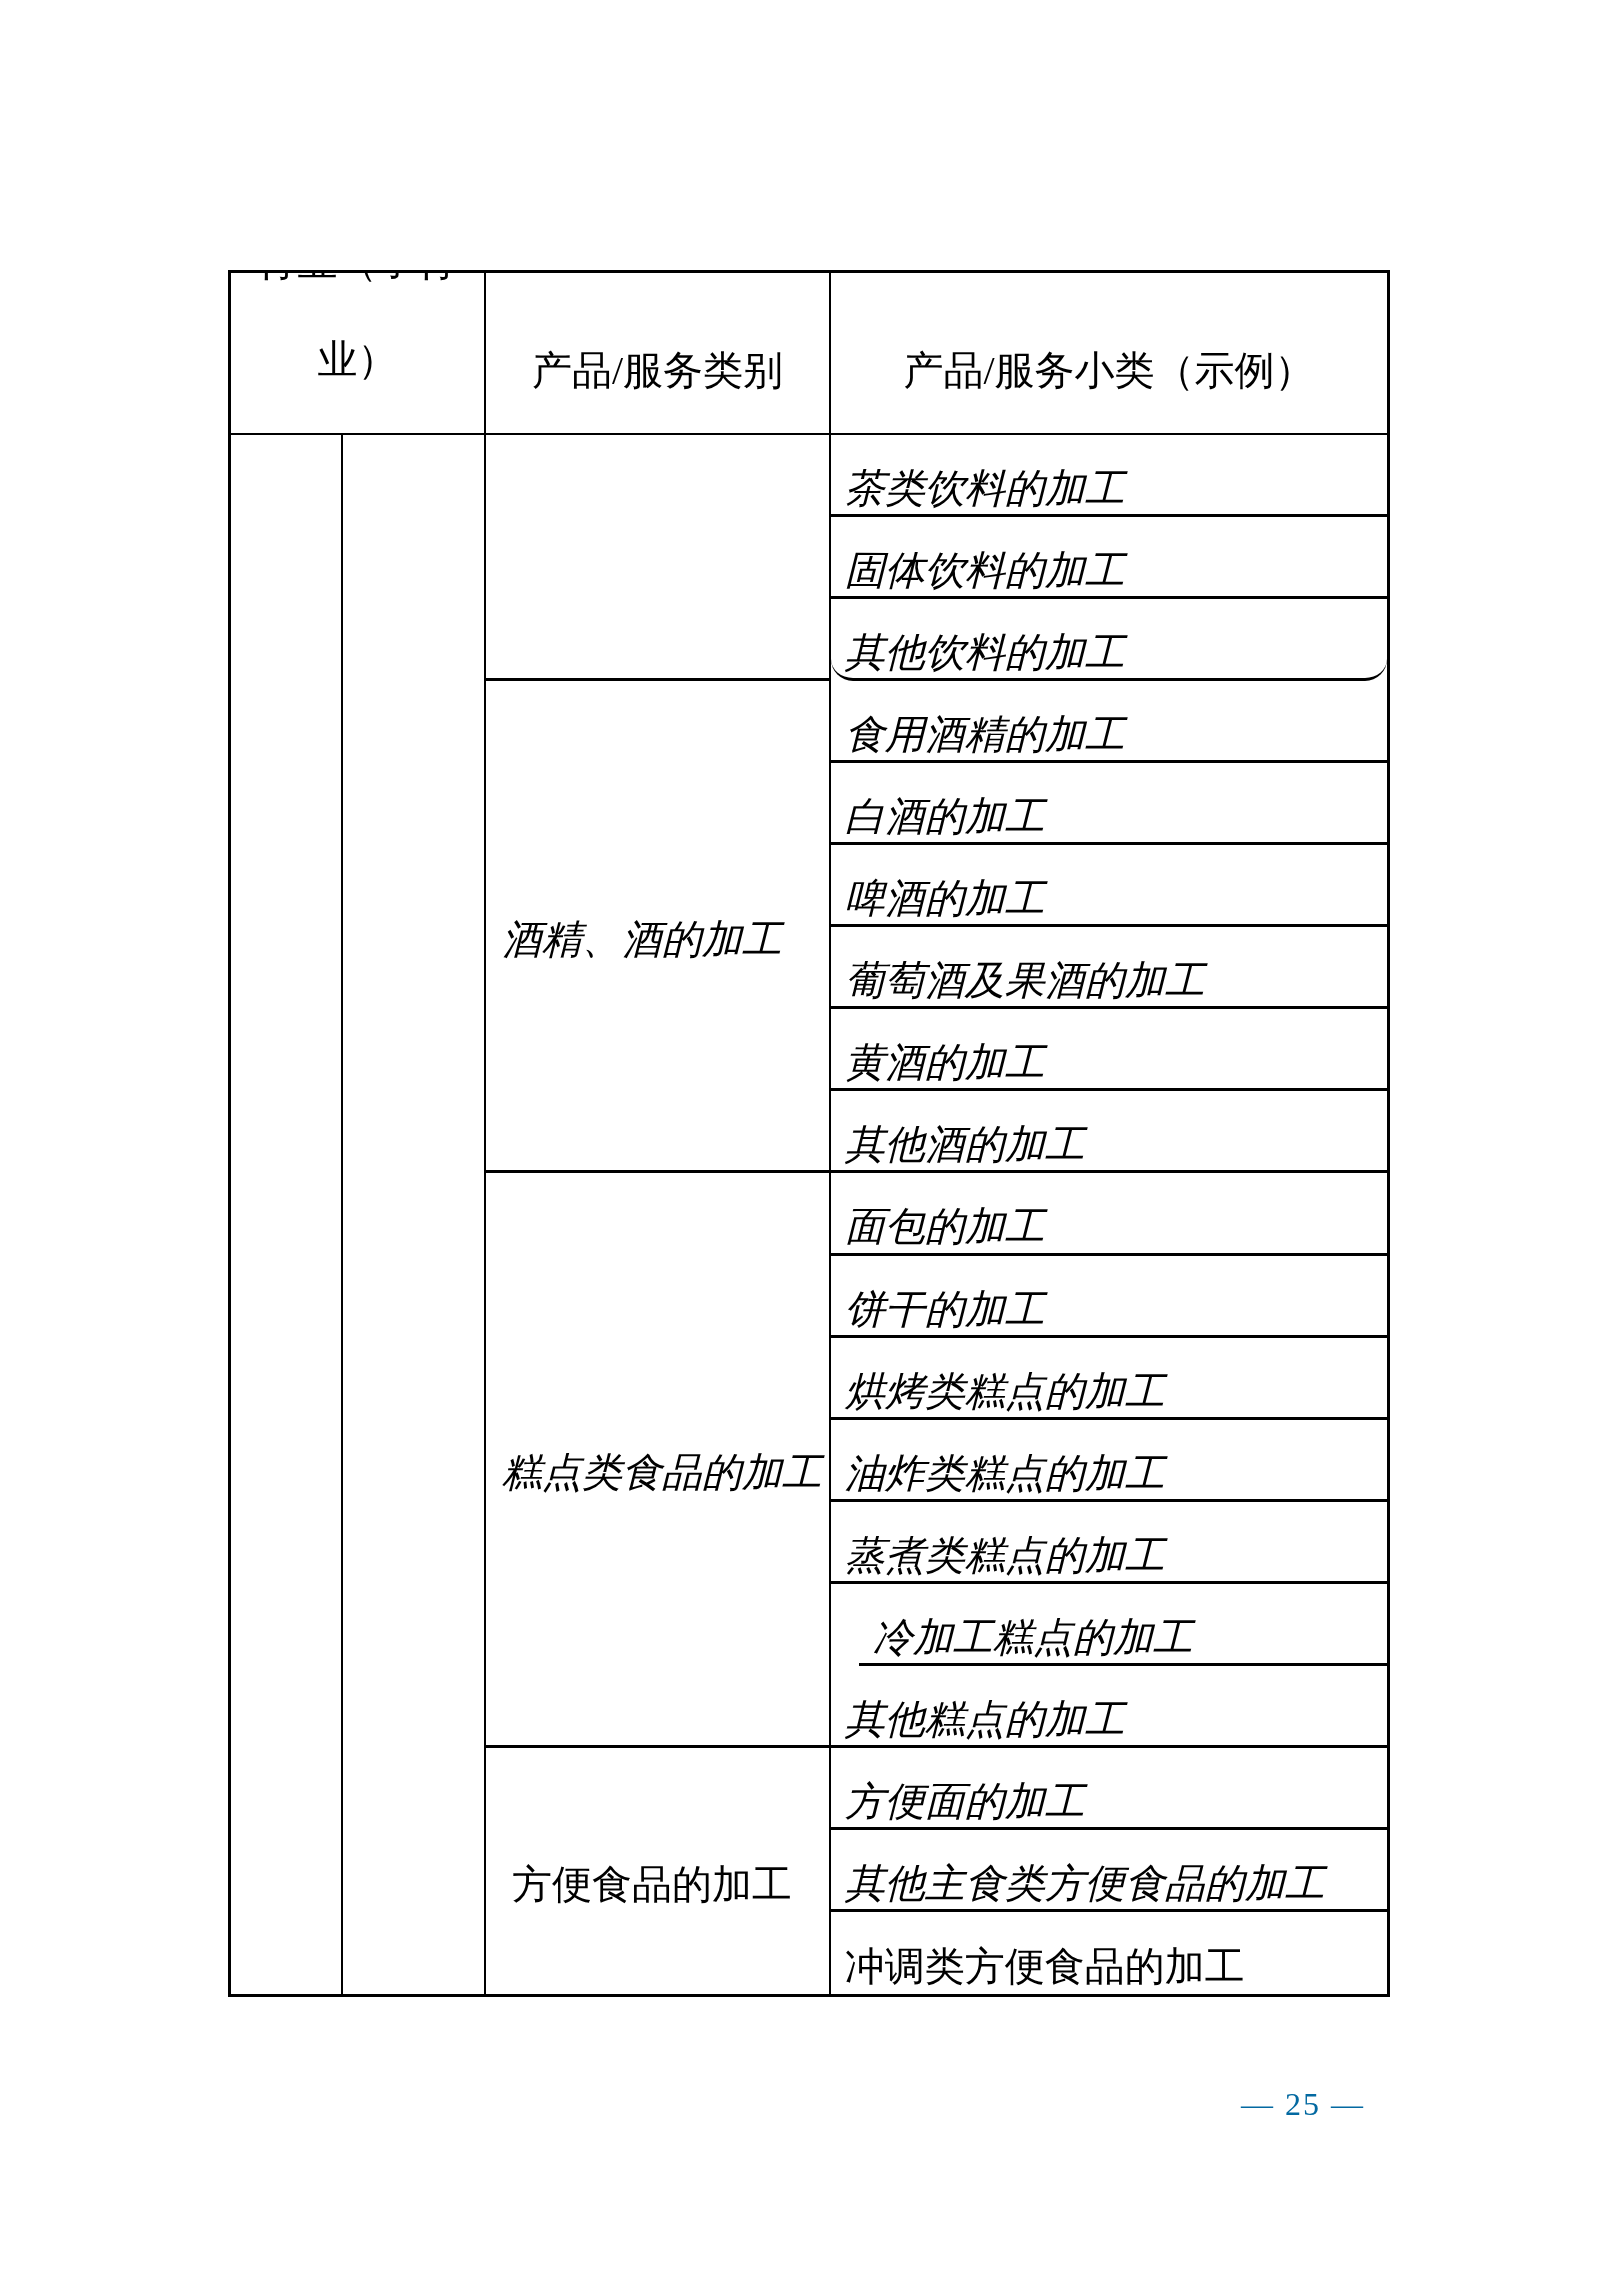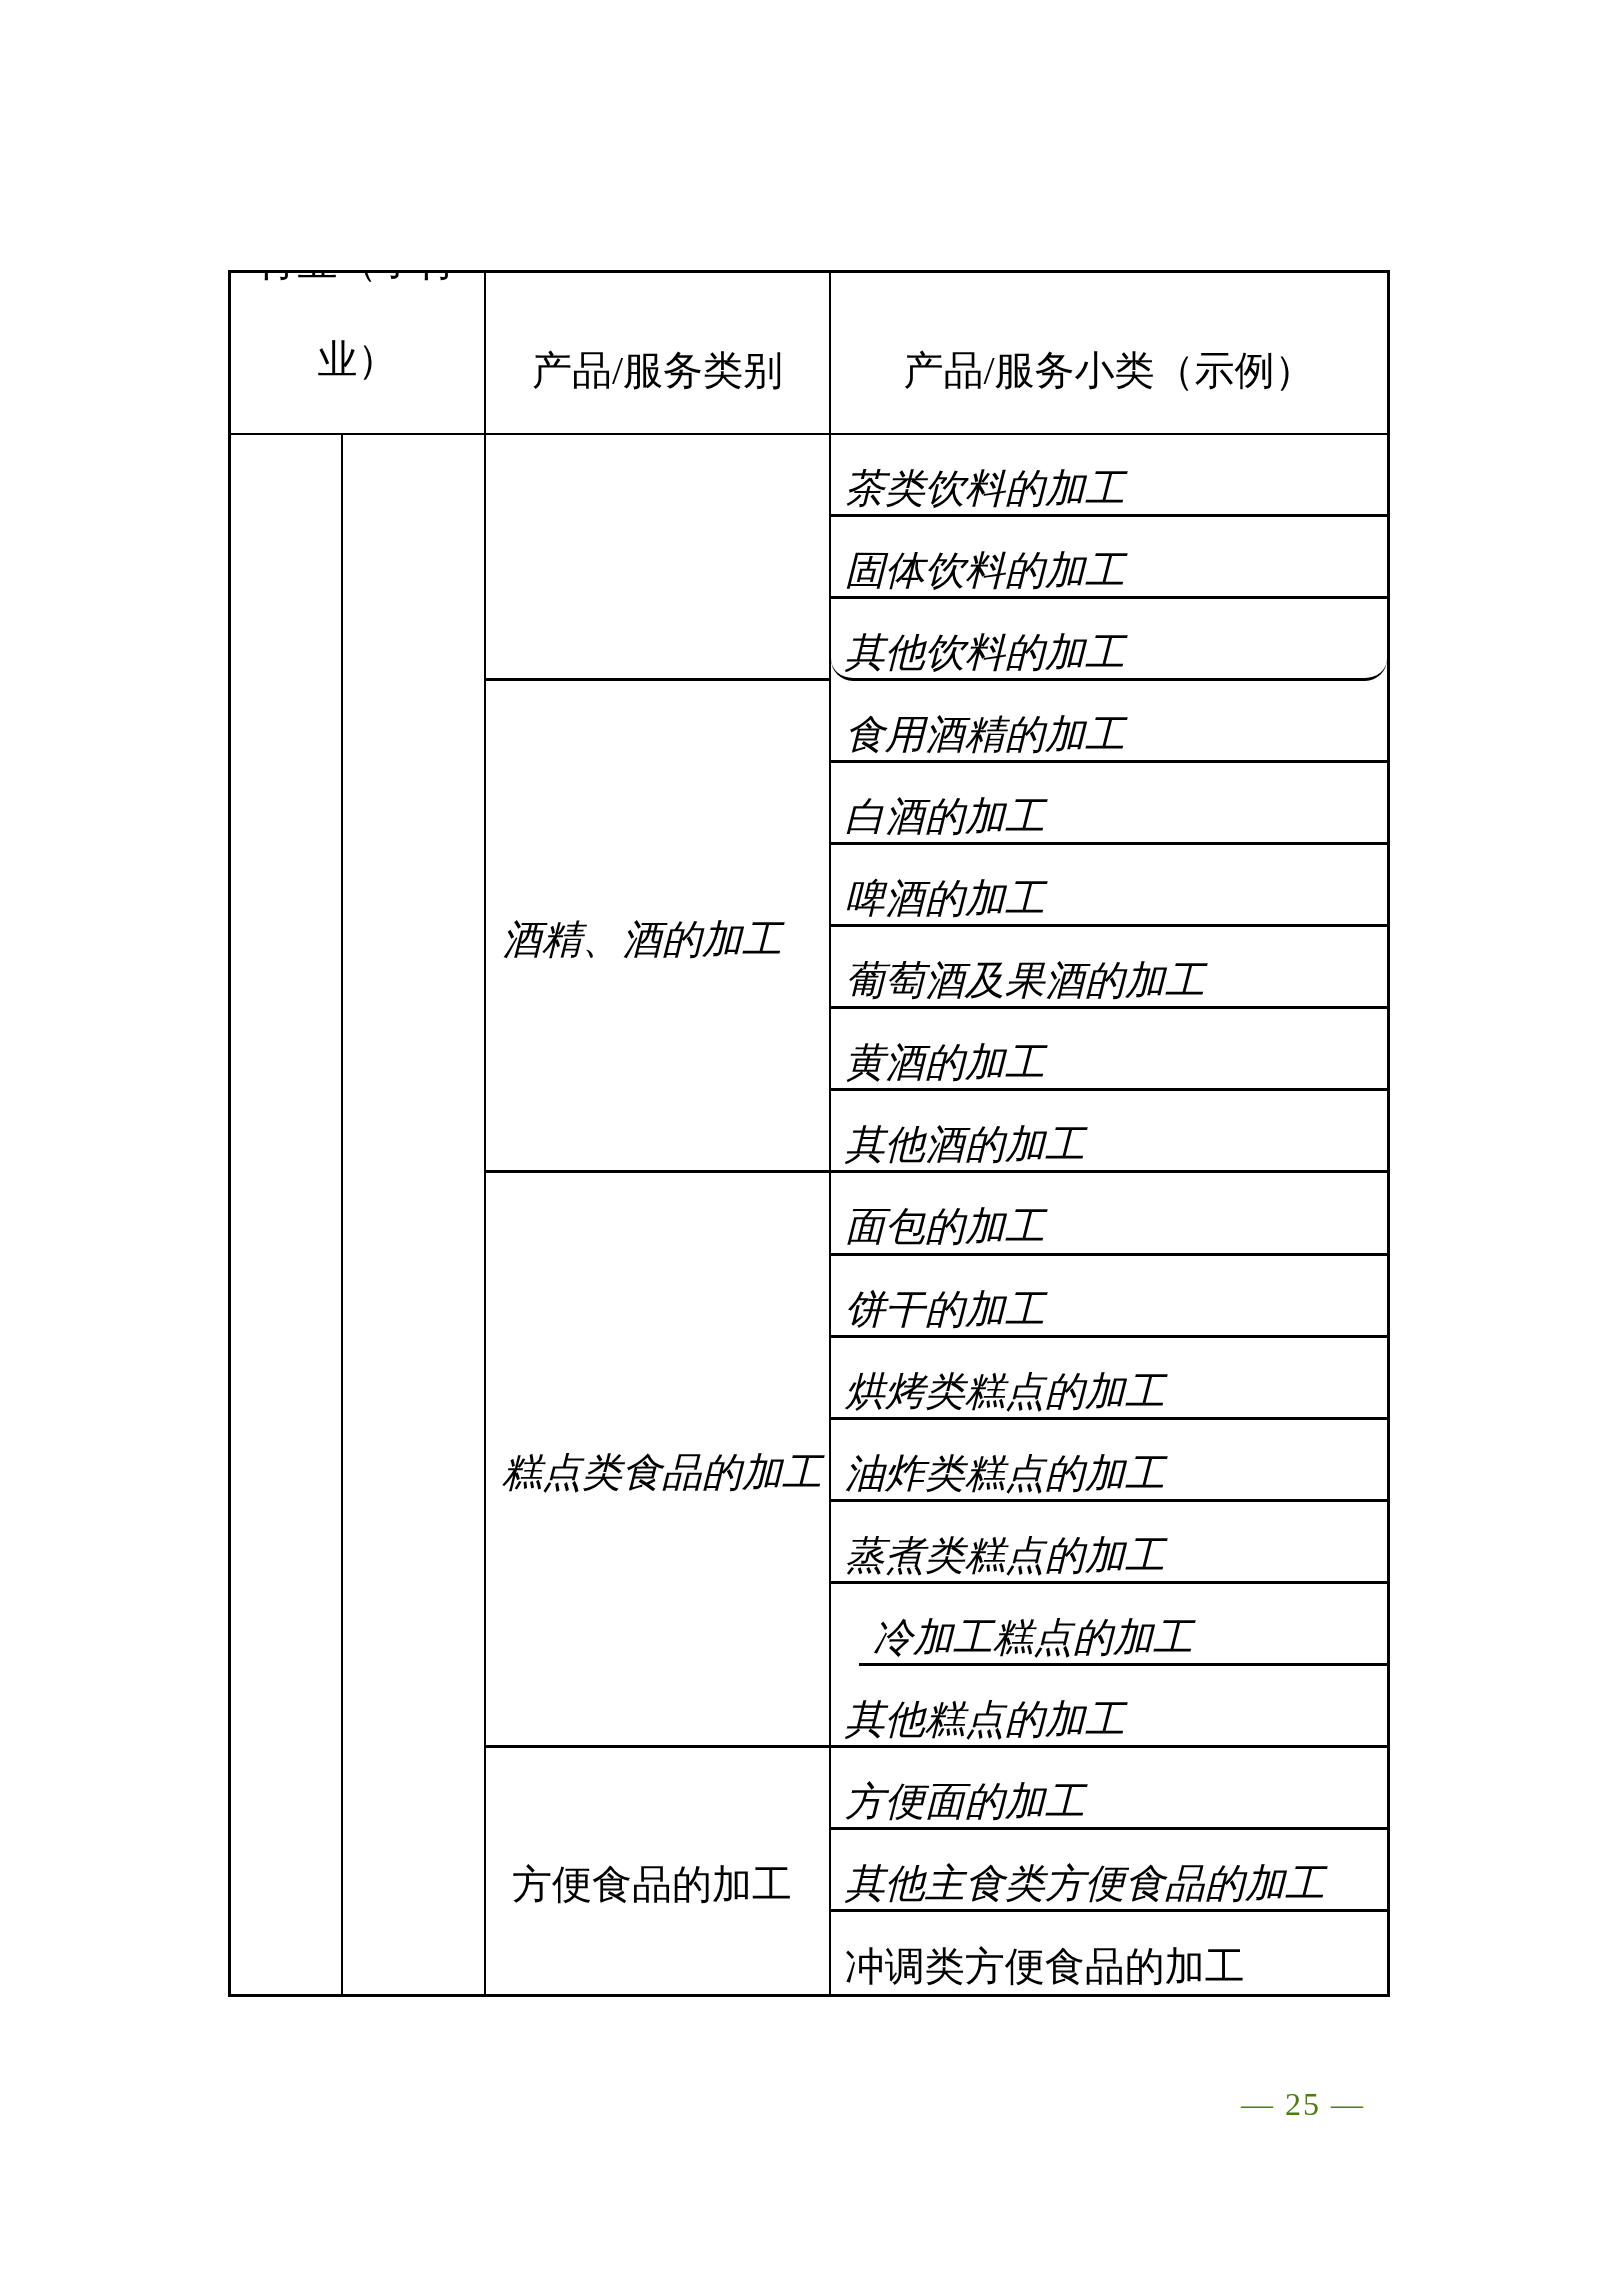--- a/index.html
+++ b/index.html
@@ -62,21 +62,21 @@
   }
   .page-number {
     position: absolute;
     left: 1215px;
     top: 2086px;
     width: 176px;
     font-size: 32px;
     letter-spacing: 2px;
     text-align: center;
     white-space: nowrap;
-    color: #4d7c0f;
+    color: #0369a1;
   }
 </style>
 </head>
 <body>
 
 <div class="page">
 
   <div class="doc-table">
 
     <div class="cell hcell twoline br bbh" style="grid-column:1/3; grid-row:1;">行业（子行业）

